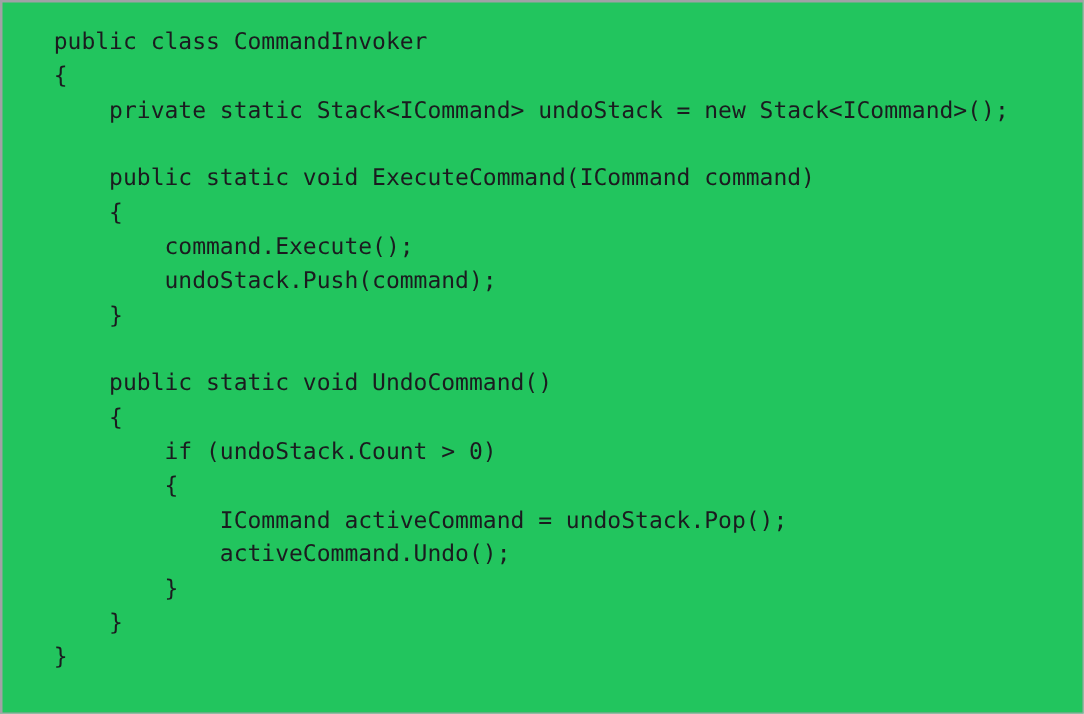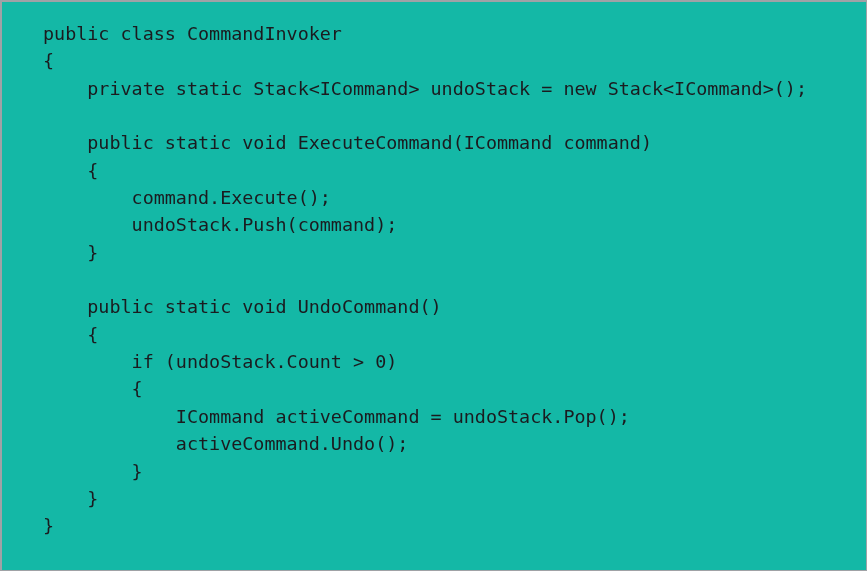--- a/index.html
+++ b/index.html
@@ -11,21 +11,21 @@
     width: 867px;
     height: 571px;
     overflow: hidden;
     font-family: "DejaVu Sans Mono", monospace;
   }
 
   #code-block {
     box-sizing: border-box;
     width: 867px;
     height: 571px;
-    background: #14b8a6;
+    background: #22c55e;
     border: 1px solid #a0a2a6;
     border-top-width: 2px;
     border-left-width: 2px;
     padding: 18px 0 0 41px;
     overflow: hidden;
   }
 
   #code-listing {
     margin: 0;
     padding: 0;

